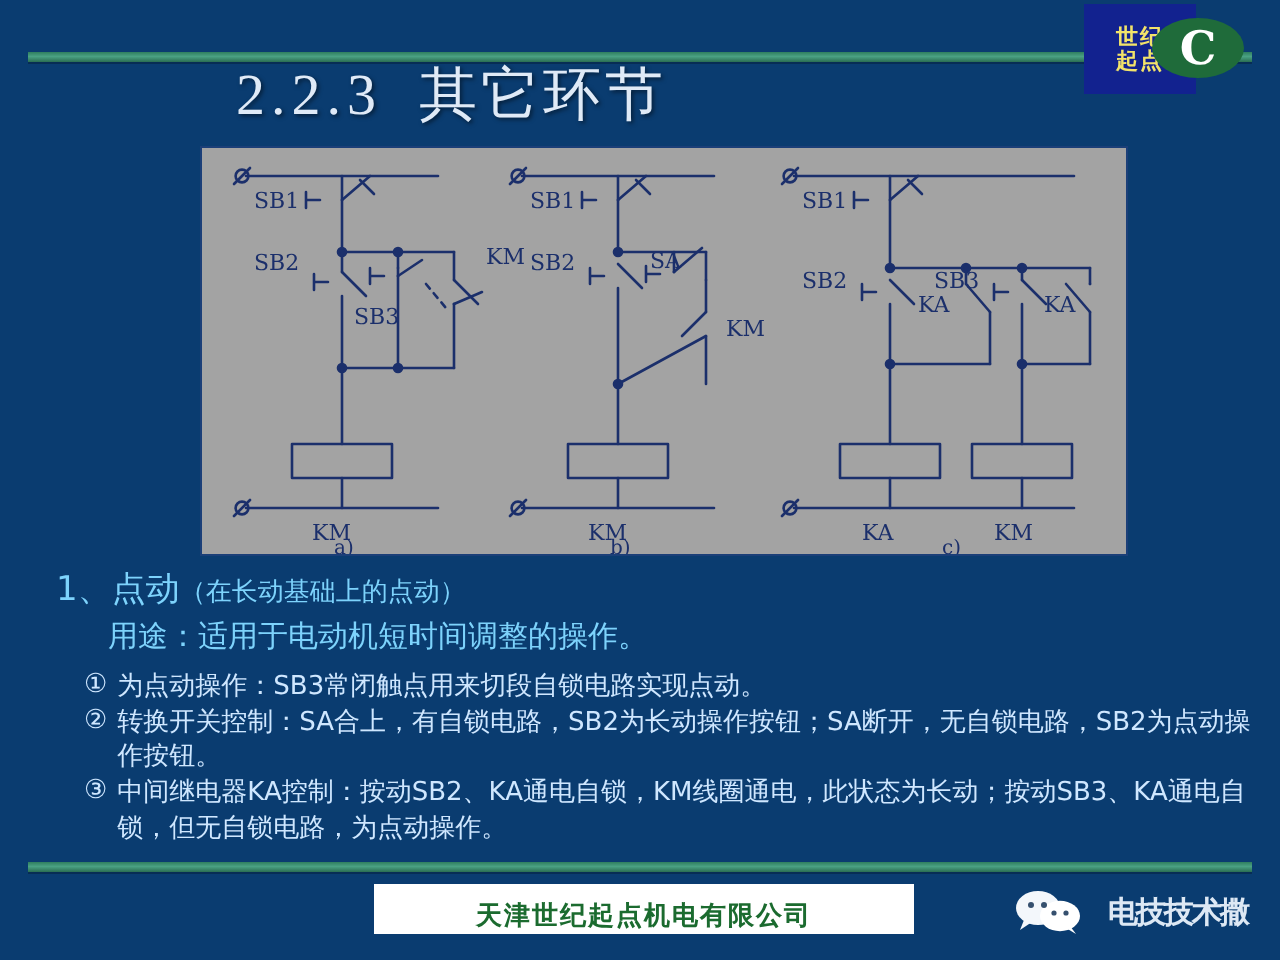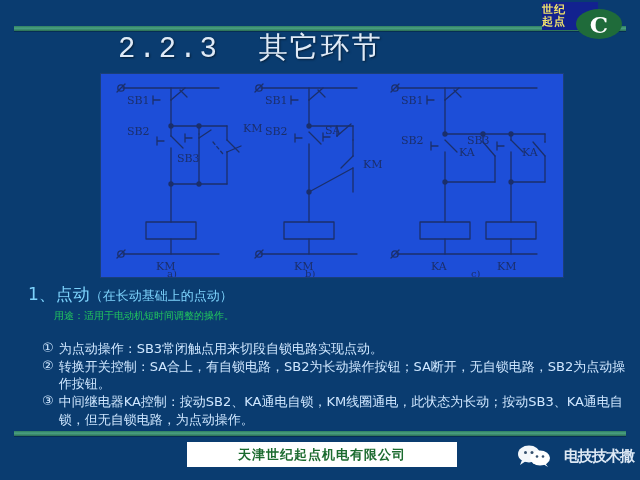--- a/index.html
+++ b/index.html
@@ -12,60 +12,60 @@
   .slide{position:absolute;inset:0;background:#0a3c70;}
 
   
   .rule{position:absolute;left:14px;right:14px;height:5px;
         background:linear-gradient(180deg,#2f7f5f 0%,#4aa183 45%,#2a6e52 100%);
         box-shadow:0 1px 0 rgba(0,0,0,.25);}
   .rule-top{top:26px;}
   .rule-bottom{bottom:44px;}
 
   
-  .logo-wrap{position:absolute;right:42px;top:2px;width:56px;height:28px;
+  .logo-wrap{position:absolute;right:42px;top:2px;width:56px;height:45px;
              background:#12228f;display:flex;flex-direction:column;
-             align-items:flex-start;justify-content:center;line-height:1.05;}
+             align-items:center;justify-content:center;line-height:1.05;}
   .logo-cn{color:#f2e36a;font-size:11px;font-weight:bold;letter-spacing:1px;
            font-family:"DejaVu Sans",sans-serif;}
   .logo-ell{position:absolute;right:18px;top:9px;width:46px;height:30px;
             border-radius:50%;background:#1f6b3a;display:flex;
             align-items:center;justify-content:center;}
   .logo-c{color:#ffffff;font-size:23px;font-weight:bold;font-family:"DejaVu Serif",serif;line-height:1;}
 
   
   .title{position:absolute;left:118px;top:28px;color:#dfeaf7;
-         font-family:Liberation Mono, monospace;
+         font-family:Liberation Serif, serif;
          font-size:29px;letter-spacing:2px;white-space:nowrap;
          text-shadow:1px 1px 2px rgba(0,0,0,.5);}
   .title .num{letter-spacing:3px;}
 
   
   .figure{position:absolute;left:100px;top:73px;width:462px;height:203px;
-          background:#1d4ed8;border:1px solid #1b3f78;}
+          background:#a3a3a3;border:1px solid #1b3f78;}
   .figure svg{display:block;width:100%;height:100%;}
 
   
   .body{position:absolute;left:28px;top:283px;right:14px;color:#d7ecff;}
   .h-line{font-family:"DejaVu Sans",sans-serif;font-size:17px;color:#7dd3fc;
           margin:0 0 3px 0;white-space:nowrap;}
   .h-line .small{font-size:13px;}
-  .sub{font-size:10px;color:#22c55e;margin:0 0 17px 26px;white-space:nowrap;}
+  .sub{font-size:15px;color:#7dd3fc;margin:0 0 7px 26px;white-space:nowrap;}
   .item{font-size:13px;color:#cfe7ff;margin:0 0 1px 14px;
         display:flex;align-items:flex-start;gap:5px;}
   .item .mark{flex:0 0 auto;}
   .item .txt{flex:1 1 auto;line-height:1.32;}
 
   
   .footer-bar{position:absolute;left:186px;bottom:12px;width:270px;height:25px;
               background:#ffffff;border:1px solid #0a3c70;
-              display:flex;align-items:center;justify-content:center;}
+              display:flex;align-items:flex-end;justify-content:center;}
   .footer-text{color:#1b6b2f;font-size:13px;font-weight:bold;letter-spacing:1px;
                font-family:"DejaVu Sans",sans-serif;}
-  .wm{position:absolute;right:6px;bottom:13px;display:flex;align-items:center;gap:13px;}
+  .wm{position:absolute;right:16px;bottom:13px;display:flex;align-items:center;gap:13px;}
   .wm-text{color:#eef6ff;font-size:15px;font-weight:bold;letter-spacing:-1px;
            font-family:"DejaVu Sans",sans-serif;opacity:.93;}
 </style>
 </head>
 <body>
 
 <div class="slide">
 
   <div class="rule rule-top"></div>
   <div class="rule rule-bottom"></div>

